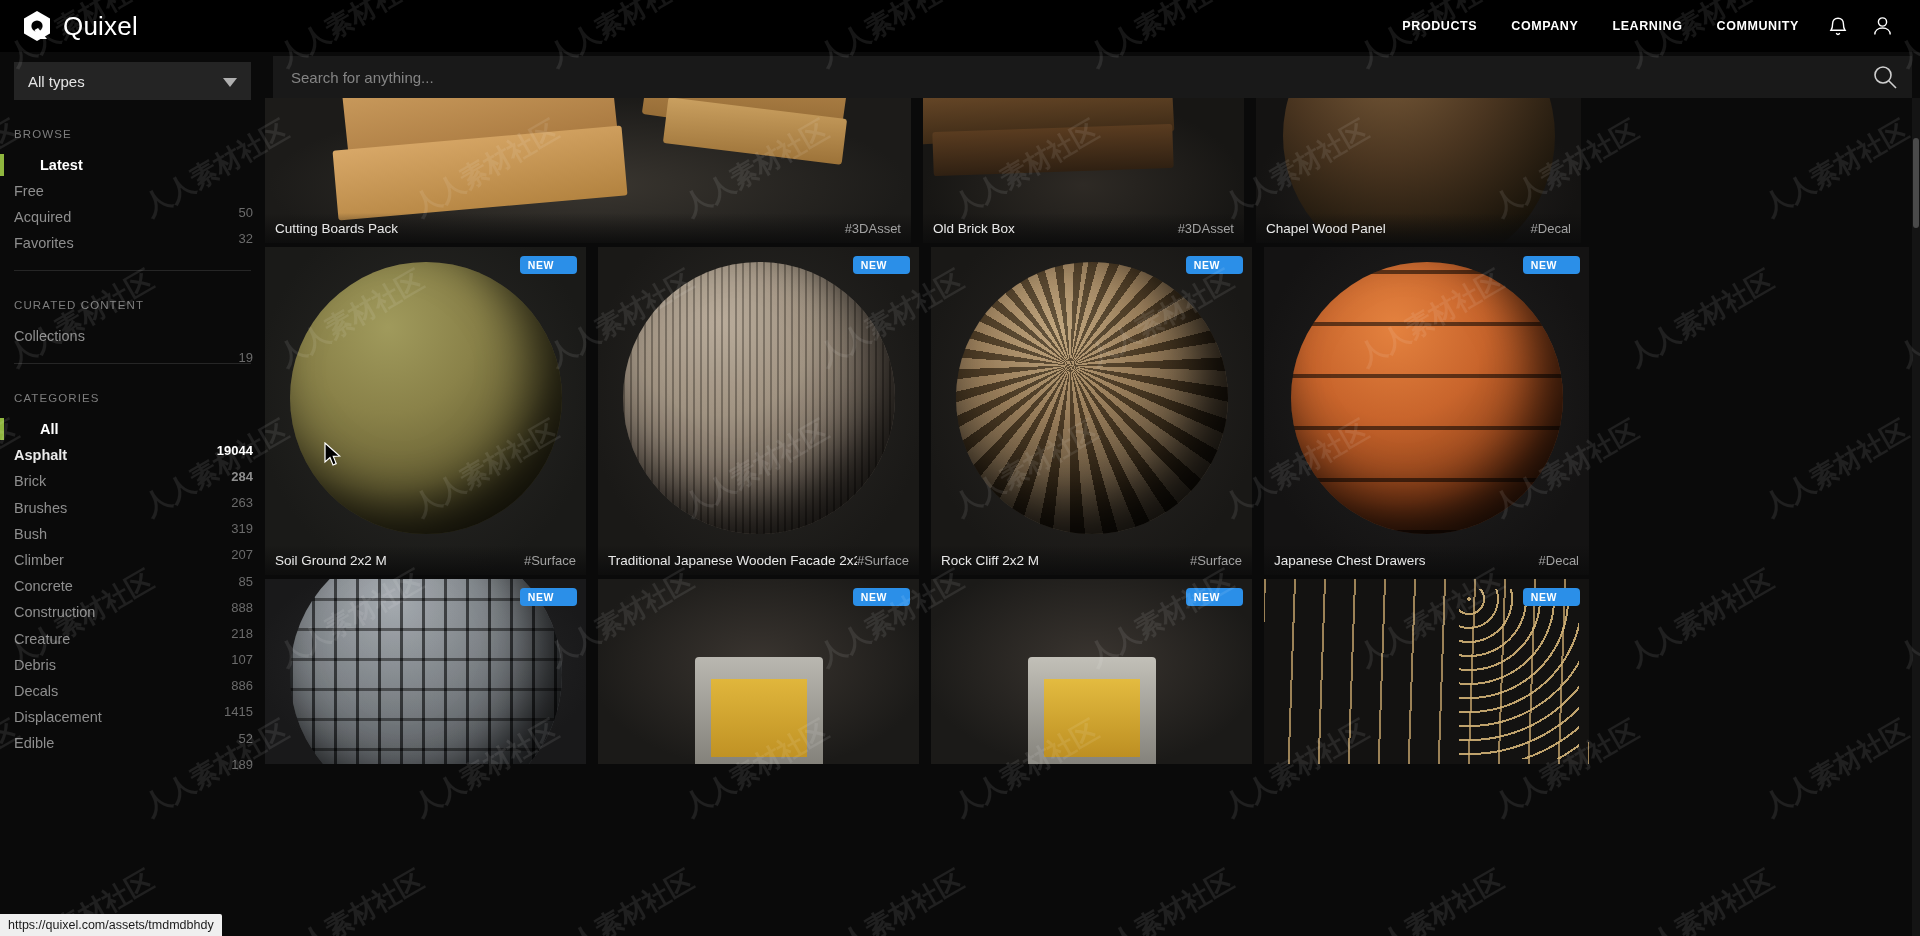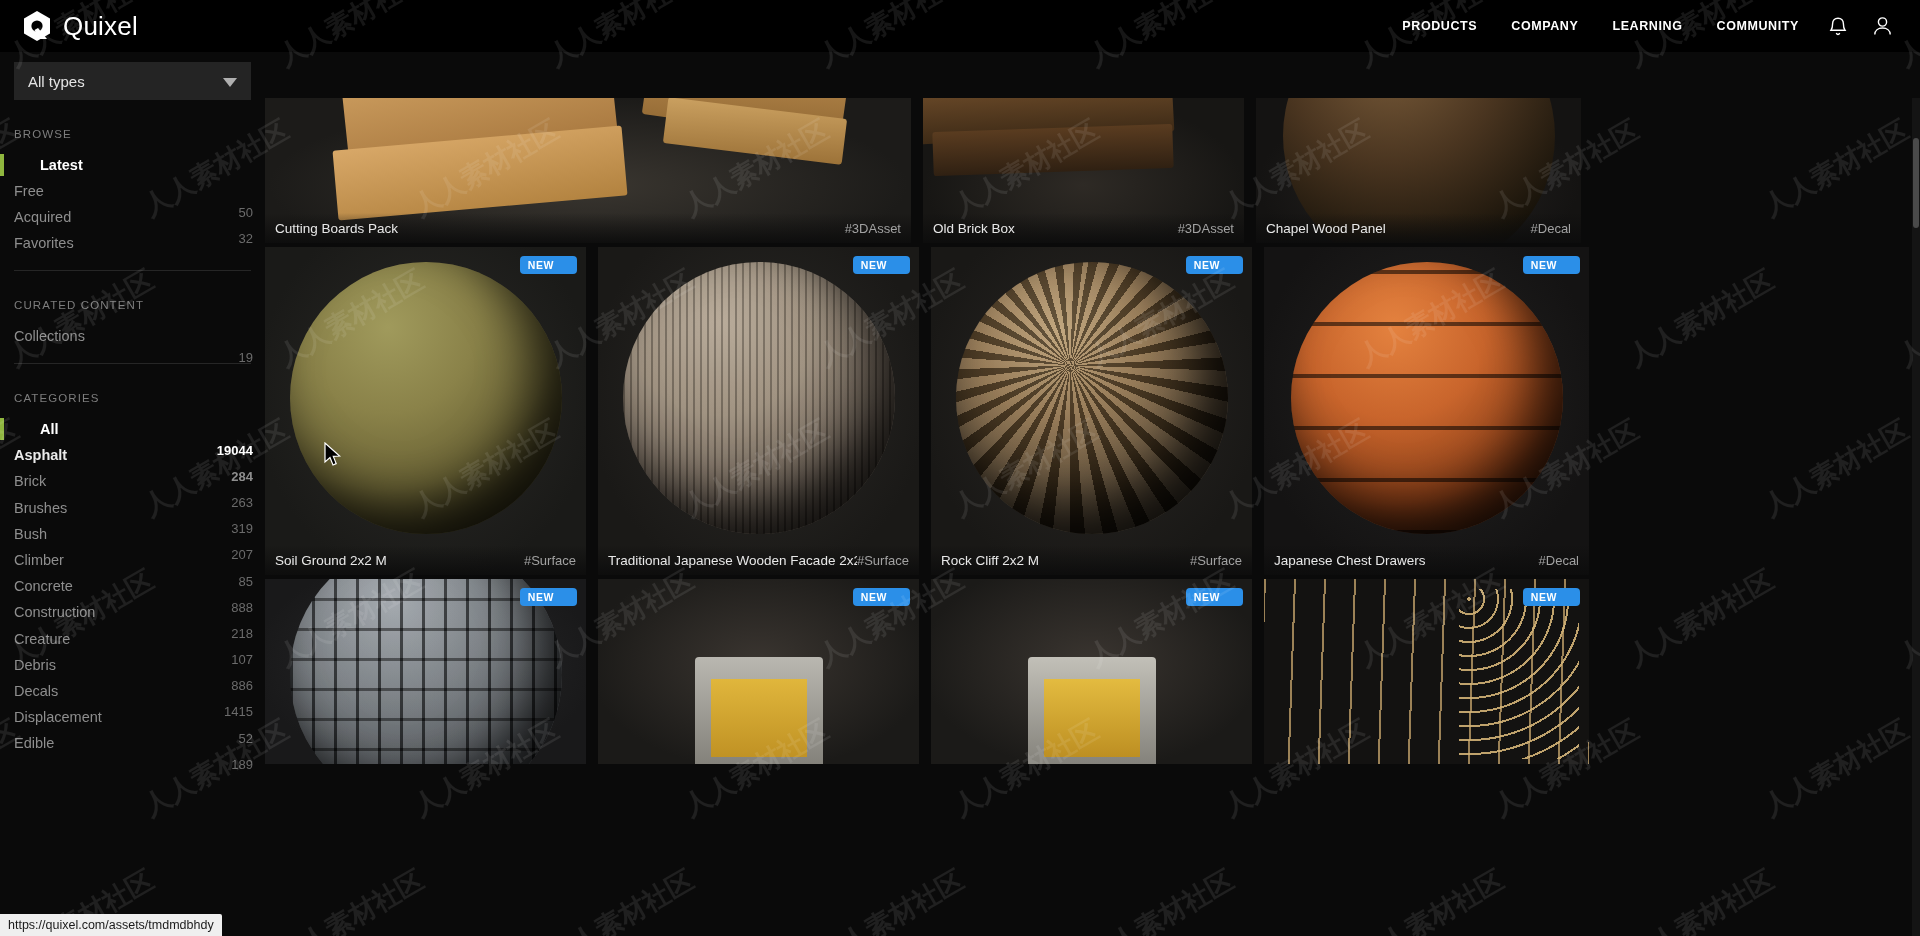--- a/index.html
+++ b/index.html
@@ -275,20 +275,29 @@
         <span class="lbl">Displacement</span>
         <span class="cnt">52</span>
       </div>
       <div class="srow">
         <span class="lbl">Edible</span>
         <span class="cnt">189</span>
       </div>
     </div>
   </div>
 
+  <div id="searchbar">
+    <input type="text" placeholder="Search for anything..." style="">
+    <span id="searchbtn">
+      <svg width="26" height="26" viewBox="0 0 26 26" fill="none" stroke="#cfcfcf" stroke-width="1.6">
+        <circle cx="11" cy="11" r="8"></circle>
+        <path d="M17 17 L24 24"></path>
+      </svg>
+    </span>
+  </div>
 
   <div id="grid">
 
     <div class="gridrow">
 
       <div class="card clip-top" style="width:646px">
         <div class="thumb">
           <div style="position:absolute;inset:0;background:radial-gradient(ellipse at 50% 60%, #3a3630 0%, #1c1b19 70%);"></div>
           <div class="plank" style="left:80px;top:-20px;width:270px;height:72px;background:linear-gradient(175deg,#c99a5c,#a8783f);transform:rotate(-6deg);"></div>
           <div class="plank" style="left:70px;top:40px;width:290px;height:70px;background:linear-gradient(175deg,#d8a868,#b2823f);transform:rotate(-5deg);"></div>

